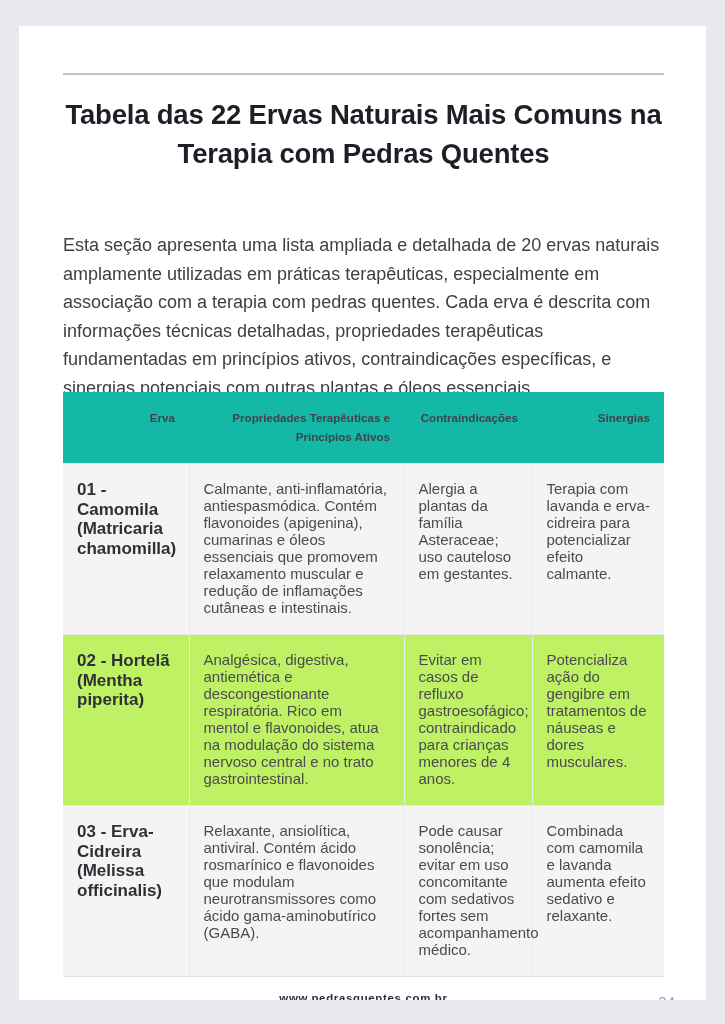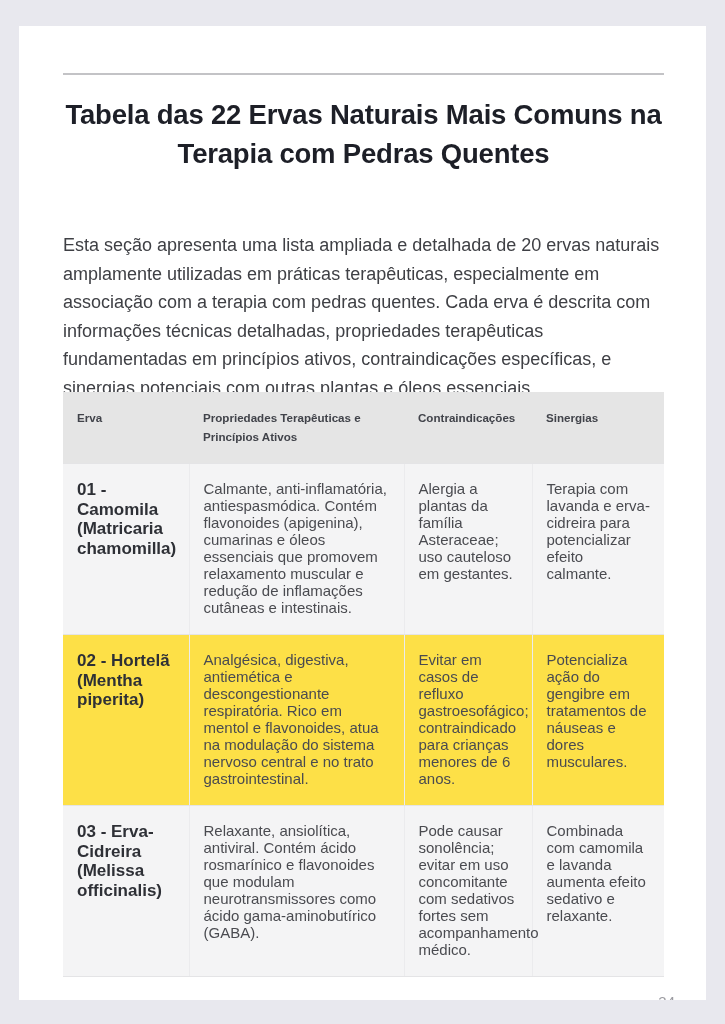--- a/index.html
+++ b/index.html
@@ -79,46 +79,46 @@
     border-collapse: collapse;
     table-layout: fixed;
   }
 
   .herb-table col.c1 { width: 126px; }
   .herb-table col.c2 { width: 215px; }
   .herb-table col.c3 { width: 128px; }
   .herb-table col.c4 { width: 132px; }
 
   .herb-table th {
-    text-align: left;
+    text-align: right;
     vertical-align: top;
     font-size: 11.6px;
     line-height: 19px;
     font-weight: bold;
     color: #41434a;
     padding: 16px 14px 17px 14px;
-    background: #e5e5e5;
+    background: #14b8a6;
     border-bottom: 1px solid #e4e4e6;
   }
 
   .herb-table td {
     text-align: left;
     vertical-align: top;
     font-size: 15px;
     line-height: 17px;
     color: #4a4b50;
     padding: 16px 14px 18px 14px;
     border-bottom: 1px solid #e4e4e6;
     border-right: 1px solid #ebebed;
   }
 
   .herb-table td:last-child { border-right: none; }
 
   .herb-table tbody tr.shaded td { background: #f4f4f5; }
-  .herb-table tbody tr.plain td { background: #fde047; }
+  .herb-table tbody tr.plain td { background: #bef264; }
 
   .herb-table td.herb-name {
     font-weight: bold;
     color: #2e3036;
     font-size: 17px;
     line-height: 19.5px;
   }
 
   
   .footer-site {
@@ -172,29 +172,30 @@
         <tbody>
           <tr class="shaded">
             <td class="herb-name">01 - Camomila (Matricaria chamomilla)</td>
             <td>Calmante, anti-inflamatória, antiespasmódica. Contém flavonoides (apigenina), cumarinas e óleos essenciais que promovem relaxamento muscular e redução de inflamações cutâneas e intestinais.</td>
             <td>Alergia a plantas da família Asteraceae; uso cauteloso em gestantes.</td>
             <td>Terapia com lavanda e erva-cidreira para potencializar efeito calmante.</td>
           </tr>
           <tr class="plain">
             <td class="herb-name">02 - Hortelã (Mentha piperita)</td>
             <td>Analgésica, digestiva, antiemética e descongestionante respiratória. Rico em mentol e flavonoides, atua na modulação do sistema nervoso central e no trato gastrointestinal.</td>
-            <td>Evitar em casos de refluxo gastroesofágico; contraindicado para crianças menores de 6 anos.</td>
+            <td>Evitar em casos de refluxo gastroesofágico; contraindicado para crianças menores de 4 anos.</td>
             <td>Potencializa ação do gengibre em tratamentos de náuseas e dores musculares.</td>
           </tr>
           <tr class="shaded">
             <td class="herb-name">03 - Erva-Cidreira (Melissa officinalis)</td>
             <td>Relaxante, ansiolítica, antiviral. Contém ácido rosmarínico e flavonoides que modulam neurotransmissores como ácido gama-aminobutírico (GABA).</td>
             <td>Pode causar sonolência; evitar em uso concomitante com sedativos fortes sem acompanhamento médico.</td>
             <td>Combinada com camomila e lavanda aumenta efeito sedativo e relaxante.</td>
           </tr>
         </tbody>
       </table>
 
+      <div class="footer-site">www.pedrasquentes.com.br</div>
       <div class="footer-page-number">34</div>
 
     </div>
   </div>
 </div>
 
 </body></html>

